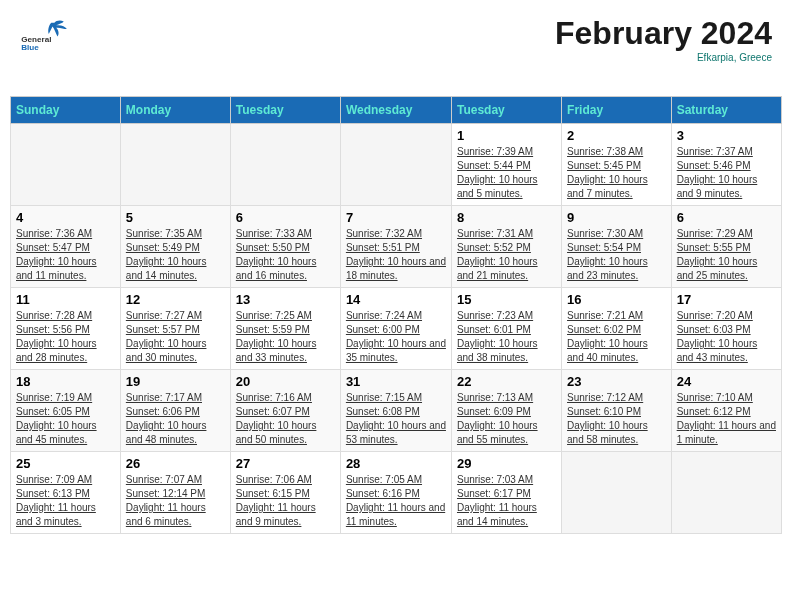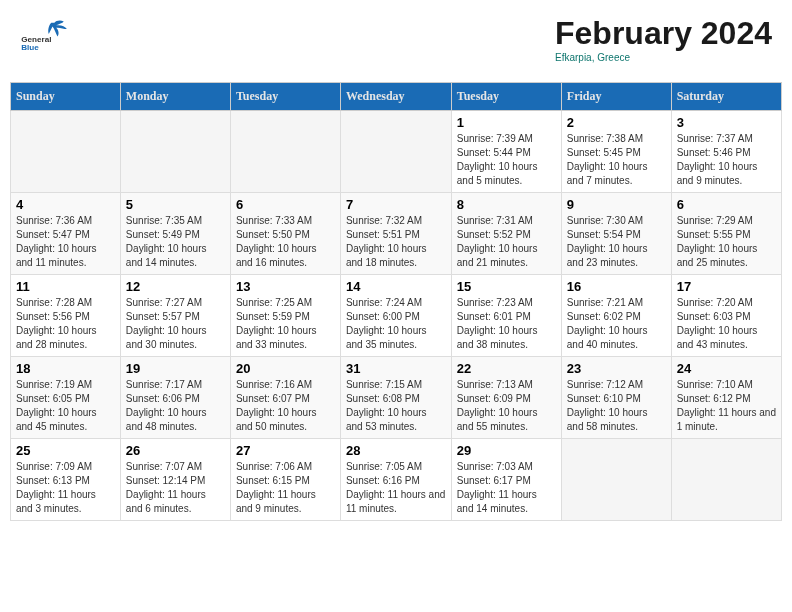--- a/index.html
+++ b/index.html
@@ -7,58 +7,58 @@
       font-family: Arial, sans-serif;
       background: #fff;
       width: 792px;
       min-height: 612px;
       padding: 10px;
     }
     .header {
       display: flex;
       justify-content: space-between;
       align-items: flex-start;
-      margin-bottom: 14px;
+      margin-bottom: 28px;
       padding: 5px 10px;
     }
     .logo {
       display: flex;
       flex-direction: column;
       align-items: flex-start;
     }
     .logo-wrapper {
       display: flex;
       align-items: center;
       gap: 2px;
     }
     .title-area {
+      text-align: right;
     }
     .month-title {
       font-size: 32px;
       font-weight: bold;
       color: #1a1a1a;
     }
     .subtitle {
       font-size: 10px;
       color: #0f766e;
     }
     .calendar {
       width: 100%;
       border-collapse: collapse;
       font-size: 11px;
     }
     .calendar th {
       background: #1a6bb5;
-      color: #e5e5e5;
+      color: #5eead4;
       padding: 6px 5px;
       text-align: left;
       font-size: 12px;
       font-weight: bold;
       border: 1px solid #ccc;
-      font-family: Liberation Serif, serif;
     }
     .calendar td {
       border: 1px solid #ddd;
       vertical-align: top;
       padding: 4px 5px;
       width: 113px;
       min-height: 80px;
       background: #fff;
     }
     .calendar tr:nth-child(even) td {
@@ -67,20 +67,21 @@
     .day-num {
       font-weight: bold;
       font-size: 13px;
       display: block;
       margin-bottom: 2px;
     }
     .day-info {
       font-size: 10px;
       color: #333;
       line-height: 1.4;
+      text-decoration: underline;
     }
     .empty {
       background: #f5f5f5 !important;
     }
     .logo-svg {
       width: 50px;
       height: 40px;
     }
   </style>
 </head>

